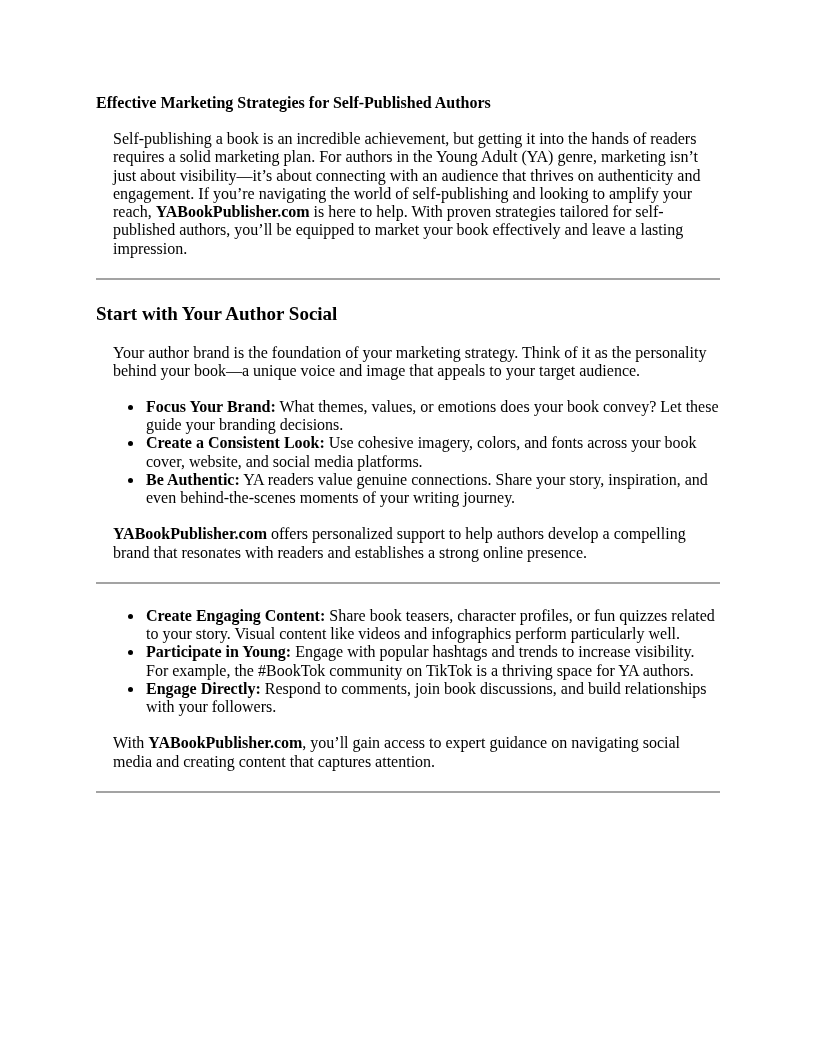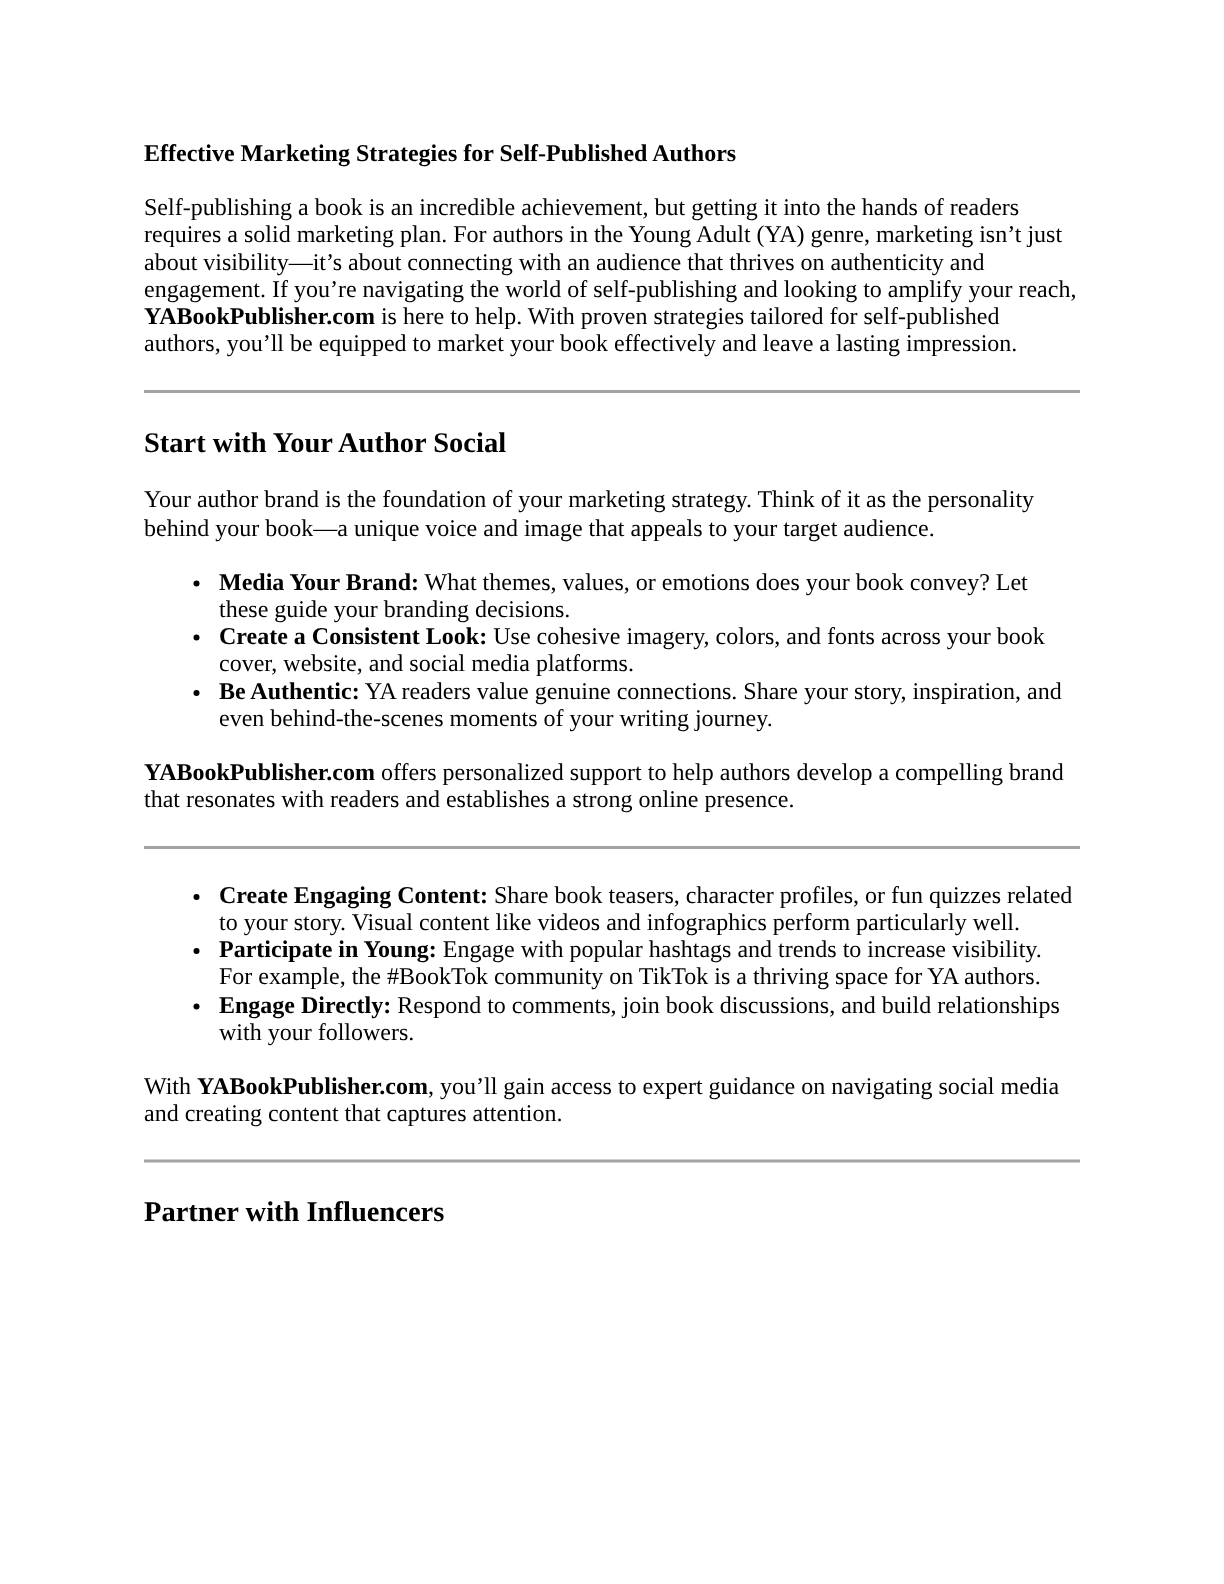--- a/index.html
+++ b/index.html
@@ -13,21 +13,21 @@
     box-sizing: border-box;
     padding: 94px 96px 0 96px;
     background: #ffffff;
     font-family: "Liberation Serif", serif;
     font-size: 16px;
     line-height: 1.14;
     color: #000000;
     overflow: hidden;
   }
   p {
-    margin: 0 0 18px 0;
+    margin: 0 0 18px 17px;
   }
   .doc-title {
     font-weight: bold;
     margin: 0 0 18px 0;
   }
   h2 {
     font-family: "Liberation Serif", serif;
     font-size: 19px;
     font-weight: bold;
     margin: 2px 0 19px 0;
@@ -59,36 +59,35 @@
 
   <p><span>Self-publishing a book is an incredible achievement, but getting it into the hands of readers requires a solid marketing plan. For authors in the Young Adult (YA) genre, marketing isn’t just about visibility—it’s about connecting with an audience that thrives on authenticity and engagement. If you’re navigating the world of self-publishing and looking to amplify your reach, </span><strong>YABookPublisher.com</strong><span> is here to help. With proven strategies tailored for self-published authors, you’ll be equipped to market your book effectively and leave a lasting impression.</span></p>
 
   <hr>
 
   <h2>Start with Your Author Social</h2>
 
   <p><span>Your author brand is the foundation of your marketing strategy. Think of it as the personality behind your book—a unique voice and image that appeals to your target audience.</span></p>
 
   <ul>
-    <li><strong>Media Your Brand:</strong><span> What themes, values, or emotions does your book convey? Let these guide your branding decisions.</span></li>
+    <li><strong>Focus Your Brand:</strong><span> What themes, values, or emotions does your book convey? Let these guide your branding decisions.</span></li>
     <li><strong>Create a Consistent Look:</strong><span> Use cohesive imagery, colors, and fonts across your book cover, website, and social media platforms.</span></li>
     <li><strong>Be Authentic:</strong><span> YA readers value genuine connections. Share your story, inspiration, and even behind-the-scenes moments of your writing journey.</span></li>
   </ul>
 
   <p><span></span><strong>YABookPublisher.com</strong><span> offers personalized support to help authors develop a compelling brand that resonates with readers and establishes a strong online presence.</span></p>
 
   <hr>
 
 
 
   <ul>
     <li><strong>Create Engaging Content:</strong><span> Share book teasers, character profiles, or fun quizzes related to your story. Visual content like videos and infographics perform particularly well.</span></li>
     <li><strong>Participate in Young:</strong><span> Engage with popular hashtags and trends to increase visibility. For example, the #BookTok community on TikTok is a thriving space for YA authors.</span></li>
     <li><strong>Engage Directly:</strong><span> Respond to comments, join book discussions, and build relationships with your followers.</span></li>
   </ul>
 
   <p><span>With </span><strong>YABookPublisher.com</strong><span>, you’ll gain access to expert guidance on navigating social media and creating content that captures attention.</span></p>
 
   <hr>
 
-  <h2>Partner with Influencers</h2>
 
 </div>
 
 </body></html>

